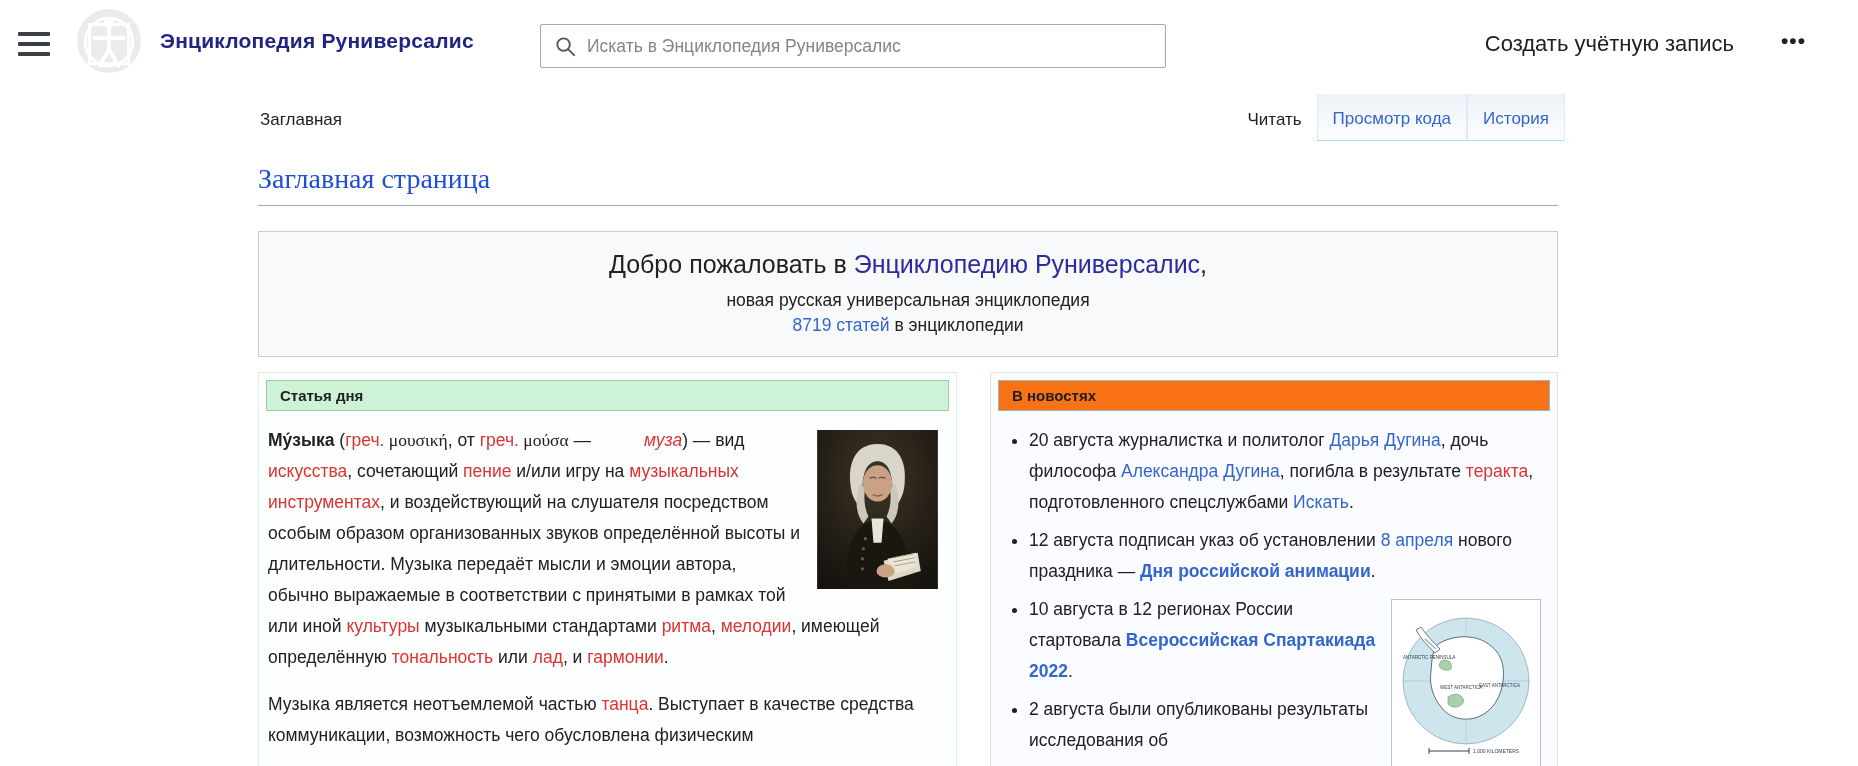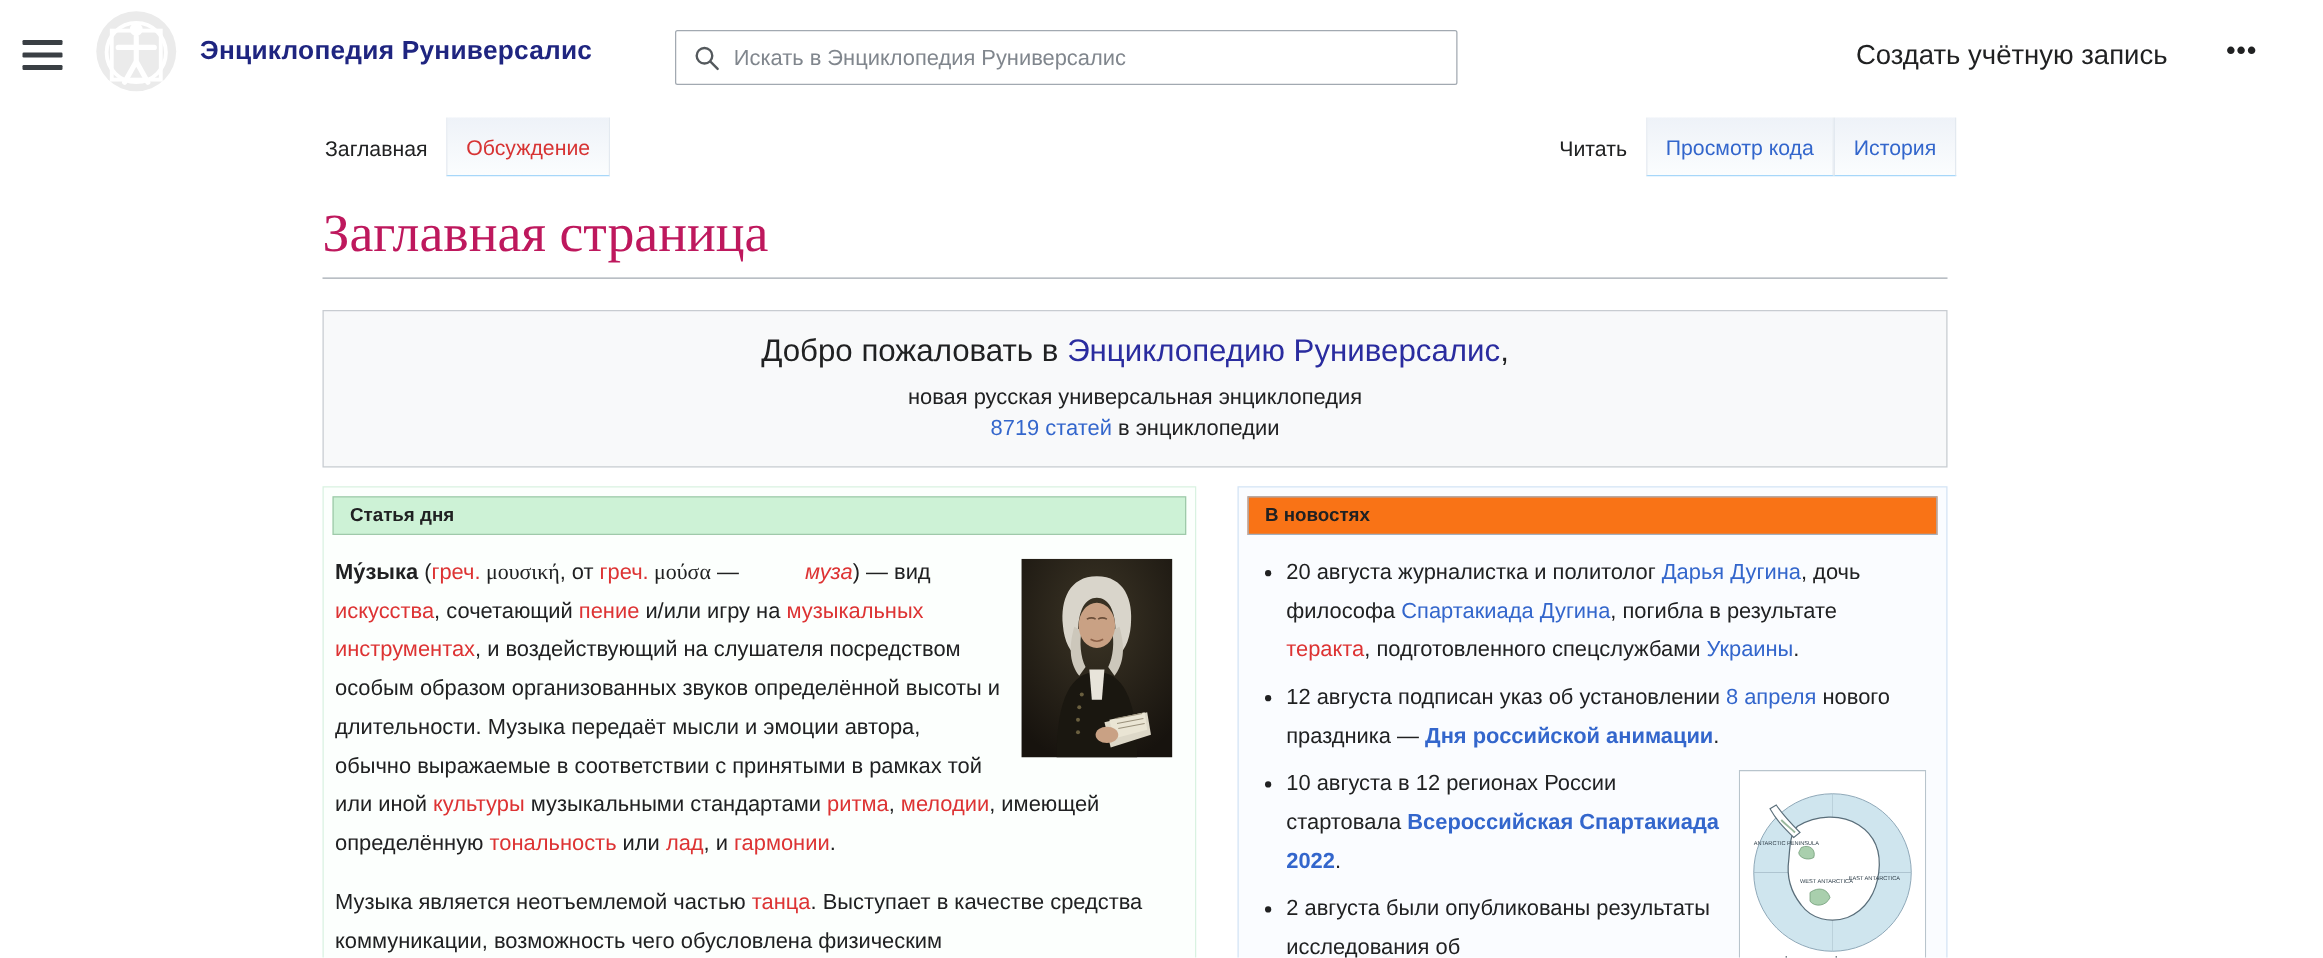--- a/index.html
+++ b/index.html
@@ -35,22 +35,22 @@
     border-bottom:1px solid #a7d7f9; border-left:1px solid #e3e9f0; border-right:1px solid #e3e9f0; }
   .tab.active { background:#fff;justify-content:flex-end; }
   .tab a { text-decoration:none; }
   .tab .t-black { color:#202122; }
   .tab .t-blue  { color:#3366cc; }
   .tab .t-red   { color:#d73333; }
   .tab.first { padding-left:2px; }
 
   
   .content { margin-left:258px; width:1300px; }
-  h1.page-title { font-family:"Liberation Serif", serif; font-weight:normal; font-size:43px;
-    color:#be185d; margin-top:22px; padding-bottom:10px; border-bottom:1px solid #a2a9b1; }
+  h1.page-title { font-family:"Liberation Serif", serif; font-weight:normal; font-size:28px;
+    color:#1d4ed8; margin-top:22px; padding-bottom:10px; border-bottom:1px solid #a2a9b1; }
 
   .welcome { margin-top:25px; background:#f8f9fa; border:1px solid #c8ccd1;
     text-align:center; padding:18px 10px 20px 10px; }
   .welcome .w-title { font-size:25px; color:#202122; }
   .welcome .w-title a { color:#2a2c9f; text-decoration:none; }
   .welcome .w-sub { margin-top:11px; font-size:17.5px; }
   .welcome .w-count { margin-top:4px; font-size:17.5px; }
   .welcome .w-count a { color:#3366cc; text-decoration:none; }
 
   .columns { display:flex; margin-top:15px; gap:33px; align-items:flex-start; }
@@ -105,23 +105,20 @@
 
   <a href="#" class="create-account">Создать учётную запись</a>
 
   <div class="more-btn">•••</div>
 </div>
 
 <div class="tabbar">
   <div class="tabgroup">
     <div class="tab active first">
       <a href="#" class="t-black">Заглавная</a>
-    </div>
-    <div class="tab inactive">
-      <a href="#" class="t-red">Обсуждение</a>
     </div>
   </div>
   <div class="tabgroup">
     <div class="tab active">
       <a href="#" class="t-black">Читать</a>
     </div>
     <div class="tab inactive">
       <a href="#" class="t-blue">Просмотр кода</a>
     </div>
     <div class="tab inactive">
@@ -181,21 +178,21 @@
           </span>
         <b>Му́зыка</b><span> (</span><a href="#" class="redlink">греч.</a><span class="greek"> μουσική</span><span>, от </span><a href="#" class="redlink">греч.</a><span class="greek"> μούσα</span><span> — </span><a href="#" class="redlink it">муза</a><span>) — вид </span><a href="#" class="redlink">искусства</a><span>, сочетающий </span><a href="#" class="redlink">пение</a><span> и/или игру на </span><a href="#" class="redlink">музыкальных инструментах</a><span>, и воздействующий на слушателя посредством особым образом организованных звуков определённой высоты и длительности. Музыка передаёт мысли и эмоции автора, обычно выражаемые в соответствии с принятыми в рамках той или иной </span><a href="#" class="redlink">культуры</a><span> музыкальными стандартами </span><a href="#" class="redlink">ритма</a><span>, </span><a href="#" class="redlink">мелодии</a><span>, имеющей определённую </span><a href="#" class="redlink">тональность</a><span> или </span><a href="#" class="redlink">лад</a><span>, и </span><a href="#" class="redlink">гармонии</a><span>.</span></p>
         <p><span>Музыка является неотъемлемой частью </span><a href="#" class="redlink">танца</a><span>. Выступает в качестве средства коммуникации, возможность чего обусловлена физическим</span></p>
       </div>
     </div>
 
     <div class="col-right">
       <div class="panel-head blue">В новостях</div>
       <div class="panel-body">
         <ul class="news-list">
-          <li><span>20 августа журналистка и политолог </span><a href="#" class="bluelink">Дарья Дугина</a><span>, дочь философа </span><a href="#" class="bluelink">Спартакиада Дугина</a><span>, погибла в результате </span><a href="#" class="redlink">теракта</a><span>, подготовленного спецслужбами </span><a href="#" class="bluelink">Украины</a><span>.</span></li>
+          <li><span>20 августа журналистка и политолог </span><a href="#" class="bluelink">Дарья Дугина</a><span>, дочь философа </span><a href="#" class="bluelink">Александра Дугина</a><span>, погибла в результате </span><a href="#" class="redlink">теракта</a><span>, подготовленного спецслужбами </span><a href="#" class="bluelink">Искать</a><span>.</span></li>
           <li><span>12 августа подписан указ об установлении </span><a href="#" class="bluelink">8 апреля</a><span> нового праздника — </span><a href="#" class="bluelink bd">Дня российской анимации</a><span>.</span></li>
           <li>
             <span class="map-img">
               <svg viewBox="0 0 150 168" width="150" height="168">
                 <rect x="0.5" y="0.5" width="149" height="167" fill="#ffffff" stroke="#b8c4cc"></rect>
                 <circle cx="75" cy="82" r="63" fill="#cfe5ee" stroke="#8fa8b8" stroke-width="0.8"></circle>
                 <line x1="12" y1="82" x2="138" y2="82" stroke="#9ab0be" stroke-width="0.5"></line>
                 <line x1="75" y1="19" x2="75" y2="145" stroke="#9ab0be" stroke-width="0.5" opacity="0.6"></line>
                 <circle cx="75" cy="82" r="31" fill="none" stroke="#9ab0be" stroke-width="0.7" stroke-dasharray="3 2"></circle>
                 <path d="M47 45 C62 36 82 35 96 44 C110 53 114 66 112 82 C110 98 102 112 87 118 C73 123 58 119 50 108 C42 98 38 86 40 72 C41 61 41 51 47 45 Z" fill="#ffffff" stroke="#5a6e7a" stroke-width="1"></path>

